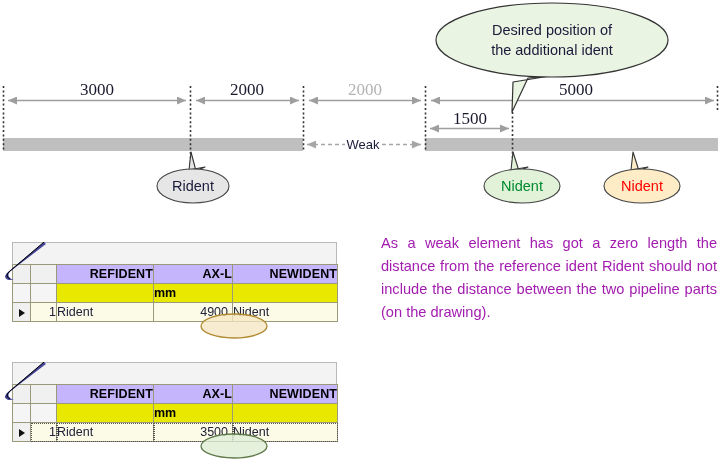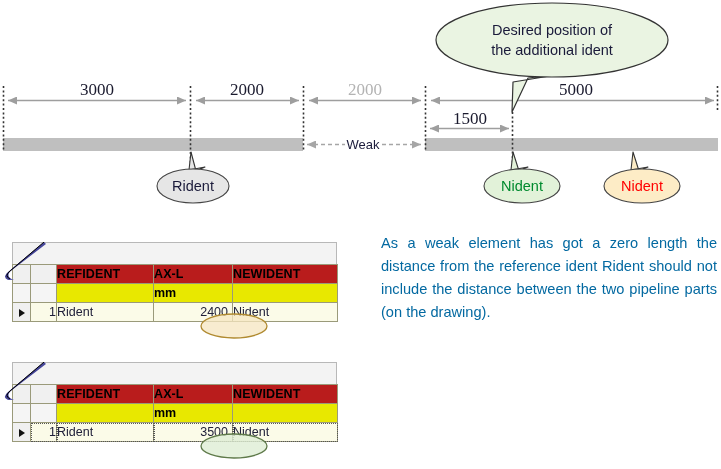--- a/index.html
+++ b/index.html
@@ -51,21 +51,21 @@
 
   
   #note {
     position: absolute;
     left: 381px;
     top: 232px;
     width: 336px;
     font-family: "Liberation Sans", sans-serif;
     font-size: 14.6px;
     line-height: 23px;
-    color: #0369a1;
+    color: #a21caf;
     text-align: justify;
     text-justify: inter-word;
   }
 
   
   .grid-widget {
     position: absolute;
     background: #ffffff;
   }
   .grid-inner {
@@ -90,25 +90,25 @@
   }
   table.grid td, table.grid th {
     border: 1px solid #9a9a7a;
     padding: 0;
     height: 19px;
     box-sizing: border-box;
     overflow: hidden;
     white-space: nowrap;
   }
   th.hdr {
-    background: #b91c1c;
+    background: #c4b5fd;
     color: #000000;
     font-weight: bold;
     font-size: 12.5px;
-    text-align: left;
+    text-align: right;
     letter-spacing: 0.1px;
     border: 1px solid #7f9f7f;
   }
   th.hdr-blank {
     background: #f0f0f0;
     border: 1px solid #b0b0b0;
   }
   td.unit {
     background: #e8e800;
     color: #000;
@@ -294,21 +294,21 @@
             <td class="unit-corner"></td>
             <td class="unit-corner"></td>
             <td class="unit-blank"></td>
             <td class="unit">mm</td>
             <td class="unit-blank"></td>
           </tr>
           <tr>
             <td class="rowsel"><span class="tri"></span></td>
             <td class="rownum">1</td>
             <td class="cell">Rident</td>
-            <td class="cell num">2400</td>
+            <td class="cell num">4900</td>
             <td class="cell">Nident</td>
           </tr>
         </tbody>
       </table>
     </div>
 
     <svg class="oval-hl" style="left:198px; top:70px;" width="72" height="28">
       <ellipse cx="36" cy="14" rx="33" ry="12" fill="#f5e6c0" fill-opacity="0.75" stroke="#b08a30" stroke-width="1.3"></ellipse>
     </svg>
 

